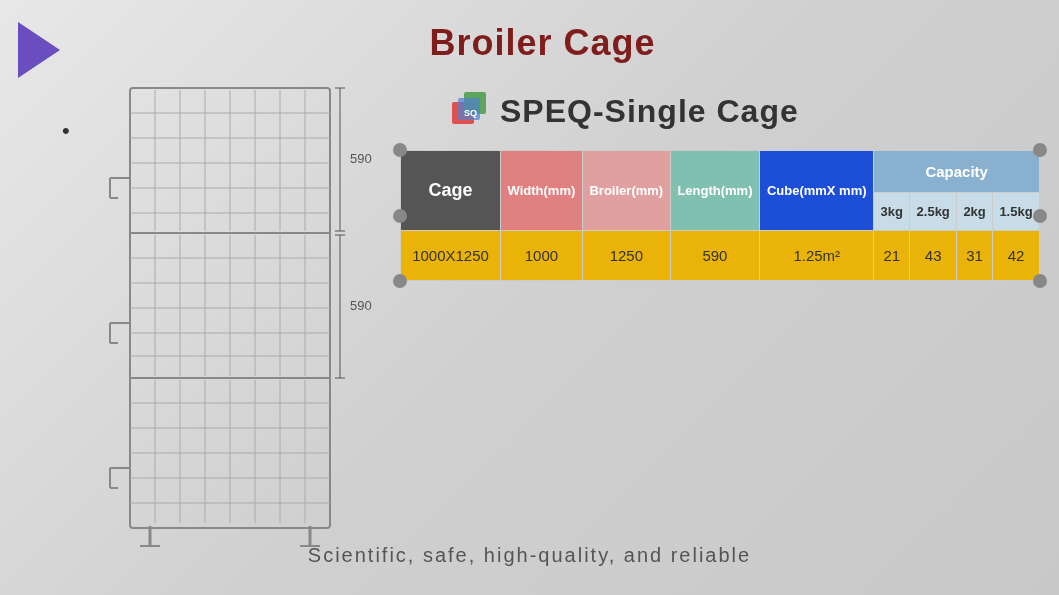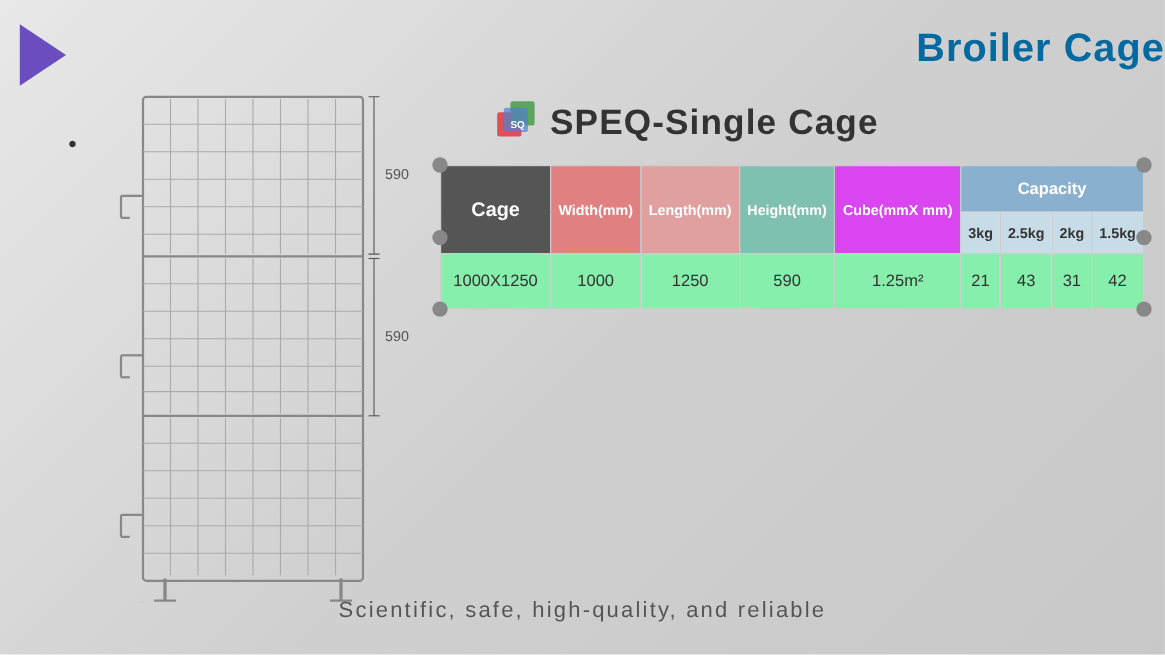--- a/index.html
+++ b/index.html
@@ -20,24 +20,24 @@
       left: 18px;
       width: 0;
       height: 0;
       border-top: 28px solid transparent;
       border-bottom: 28px solid transparent;
       border-left: 42px solid #6a4dbf;
     }
 
     
     .page-title {
-      text-align: right;
+      text-align: center;
       font-size: 36px;
       font-weight: bold;
-      color: #0369a1;
+      color: #7f1d1d;
       padding-top: 22px;
       letter-spacing: 1px;
       padding-left: 26px;
     }
 
     
     .bullet {
       position: absolute;
       left: 62px;
       top: 118px;
@@ -173,21 +173,21 @@
 
     .th-height {
       background: #80c0b0;
       color: white;
       font-size: 13px;
       vertical-align: middle;
       height: 80px;
     }
 
     .th-cube {
-      background: #d946ef;
+      background: #1d4ed8;
       color: white;
       font-size: 13px;
       vertical-align: middle;
       height: 80px;
     }
 
     .th-capacity {
       background: #8ab0d0;
       color: white;
       font-size: 15px;
@@ -202,21 +202,21 @@
       color: #333;
       height: 38px;
       vertical-align: middle;
     }
 
     .td-data {
       font-size: 15px;
       color: #333;
       height: 50px;
       vertical-align: middle;
-      background: #86efac;
+      background: #eab308;
     }
 
     
     .notice {
       margin-top: 14px;
       font-size: 15px;
       color: #cc3333;
       font-style: italic;
       font-weight: bold;
       margin-left: 6px;
@@ -347,24 +347,24 @@
     <div class="mid-circle-right"></div>
 
     <table>
       <thead>
         <tr>
           <th class="th-specs" rowspan="2">Cage</th>
           <th class="th-width" rowspan="2">
             <span>Width(mm)</span>
           </th>
           <th class="th-length" rowspan="2">
-            <span>Length(mm)</span>
+            <span>Broiler(mm)</span>
           </th>
           <th class="th-height" rowspan="2">
-            <span>Height(mm)</span>
+            <span>Length(mm)</span>
           </th>
           <th class="th-cube" rowspan="2">
             <span>Cube(mmX mm)</span>
           </th>
           <th class="th-capacity" colspan="4">Capacity</th>
         </tr>
         <tr>
           <th class="th-capacity-sub">3kg</th>
           <th class="th-capacity-sub">2.5kg</th>
           <th class="th-capacity-sub">2kg</th>

